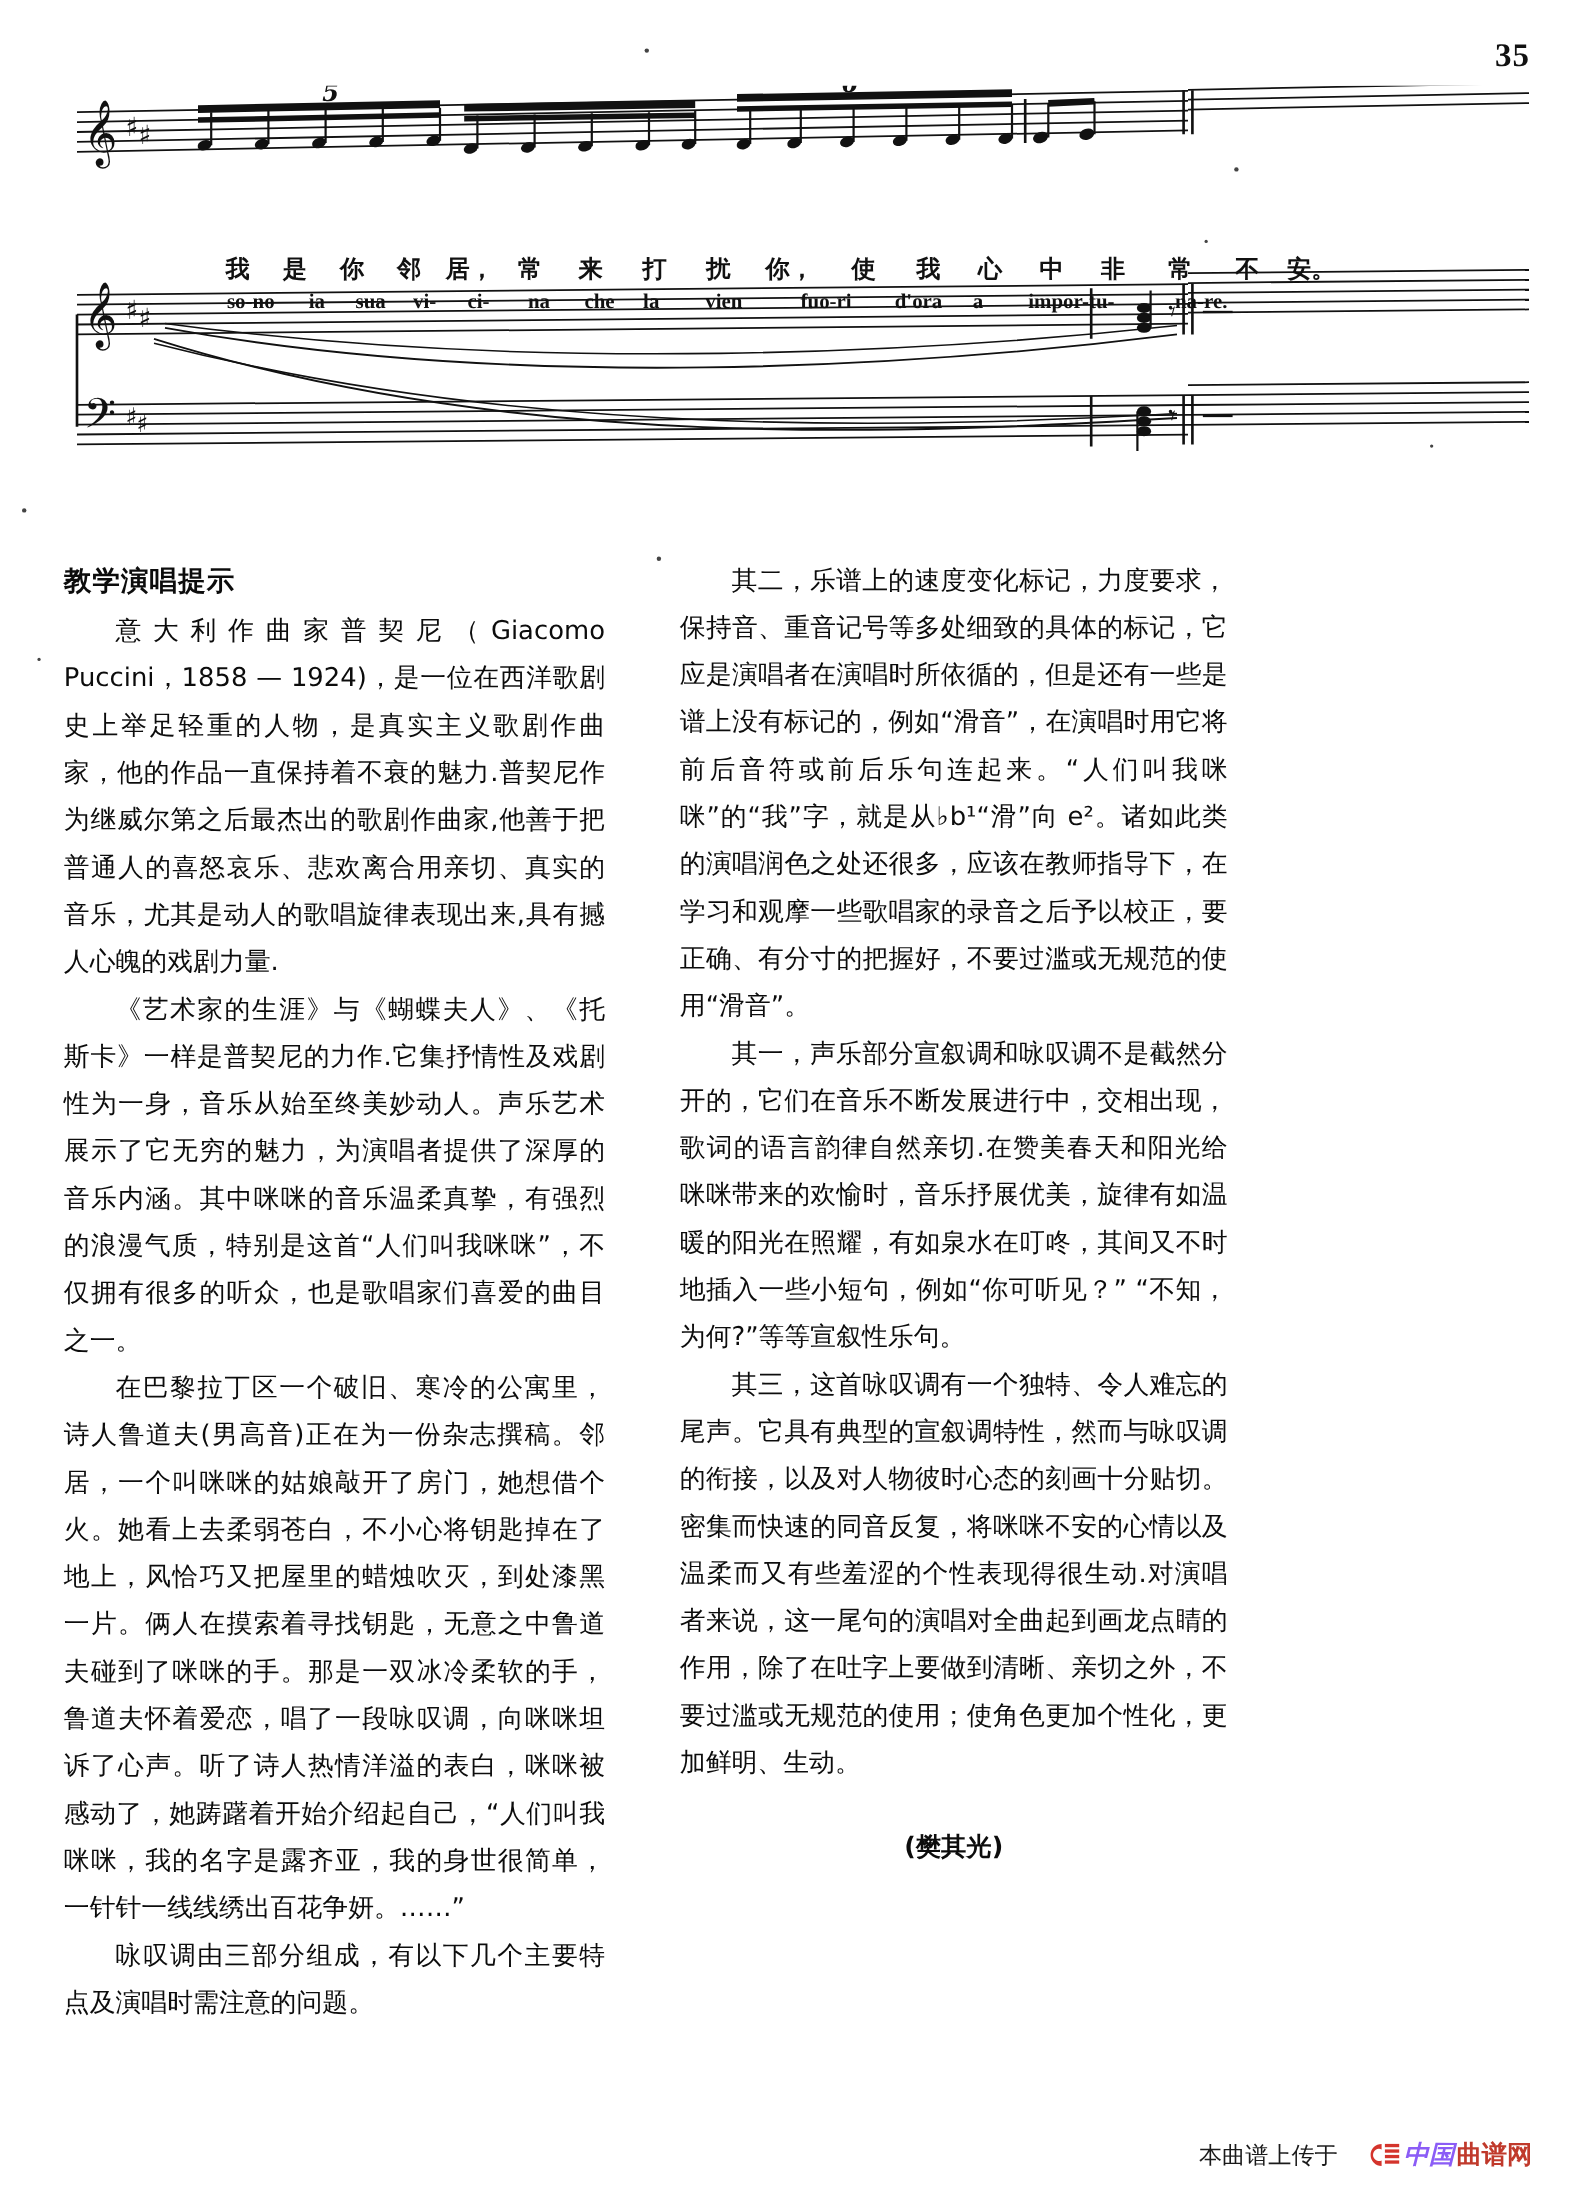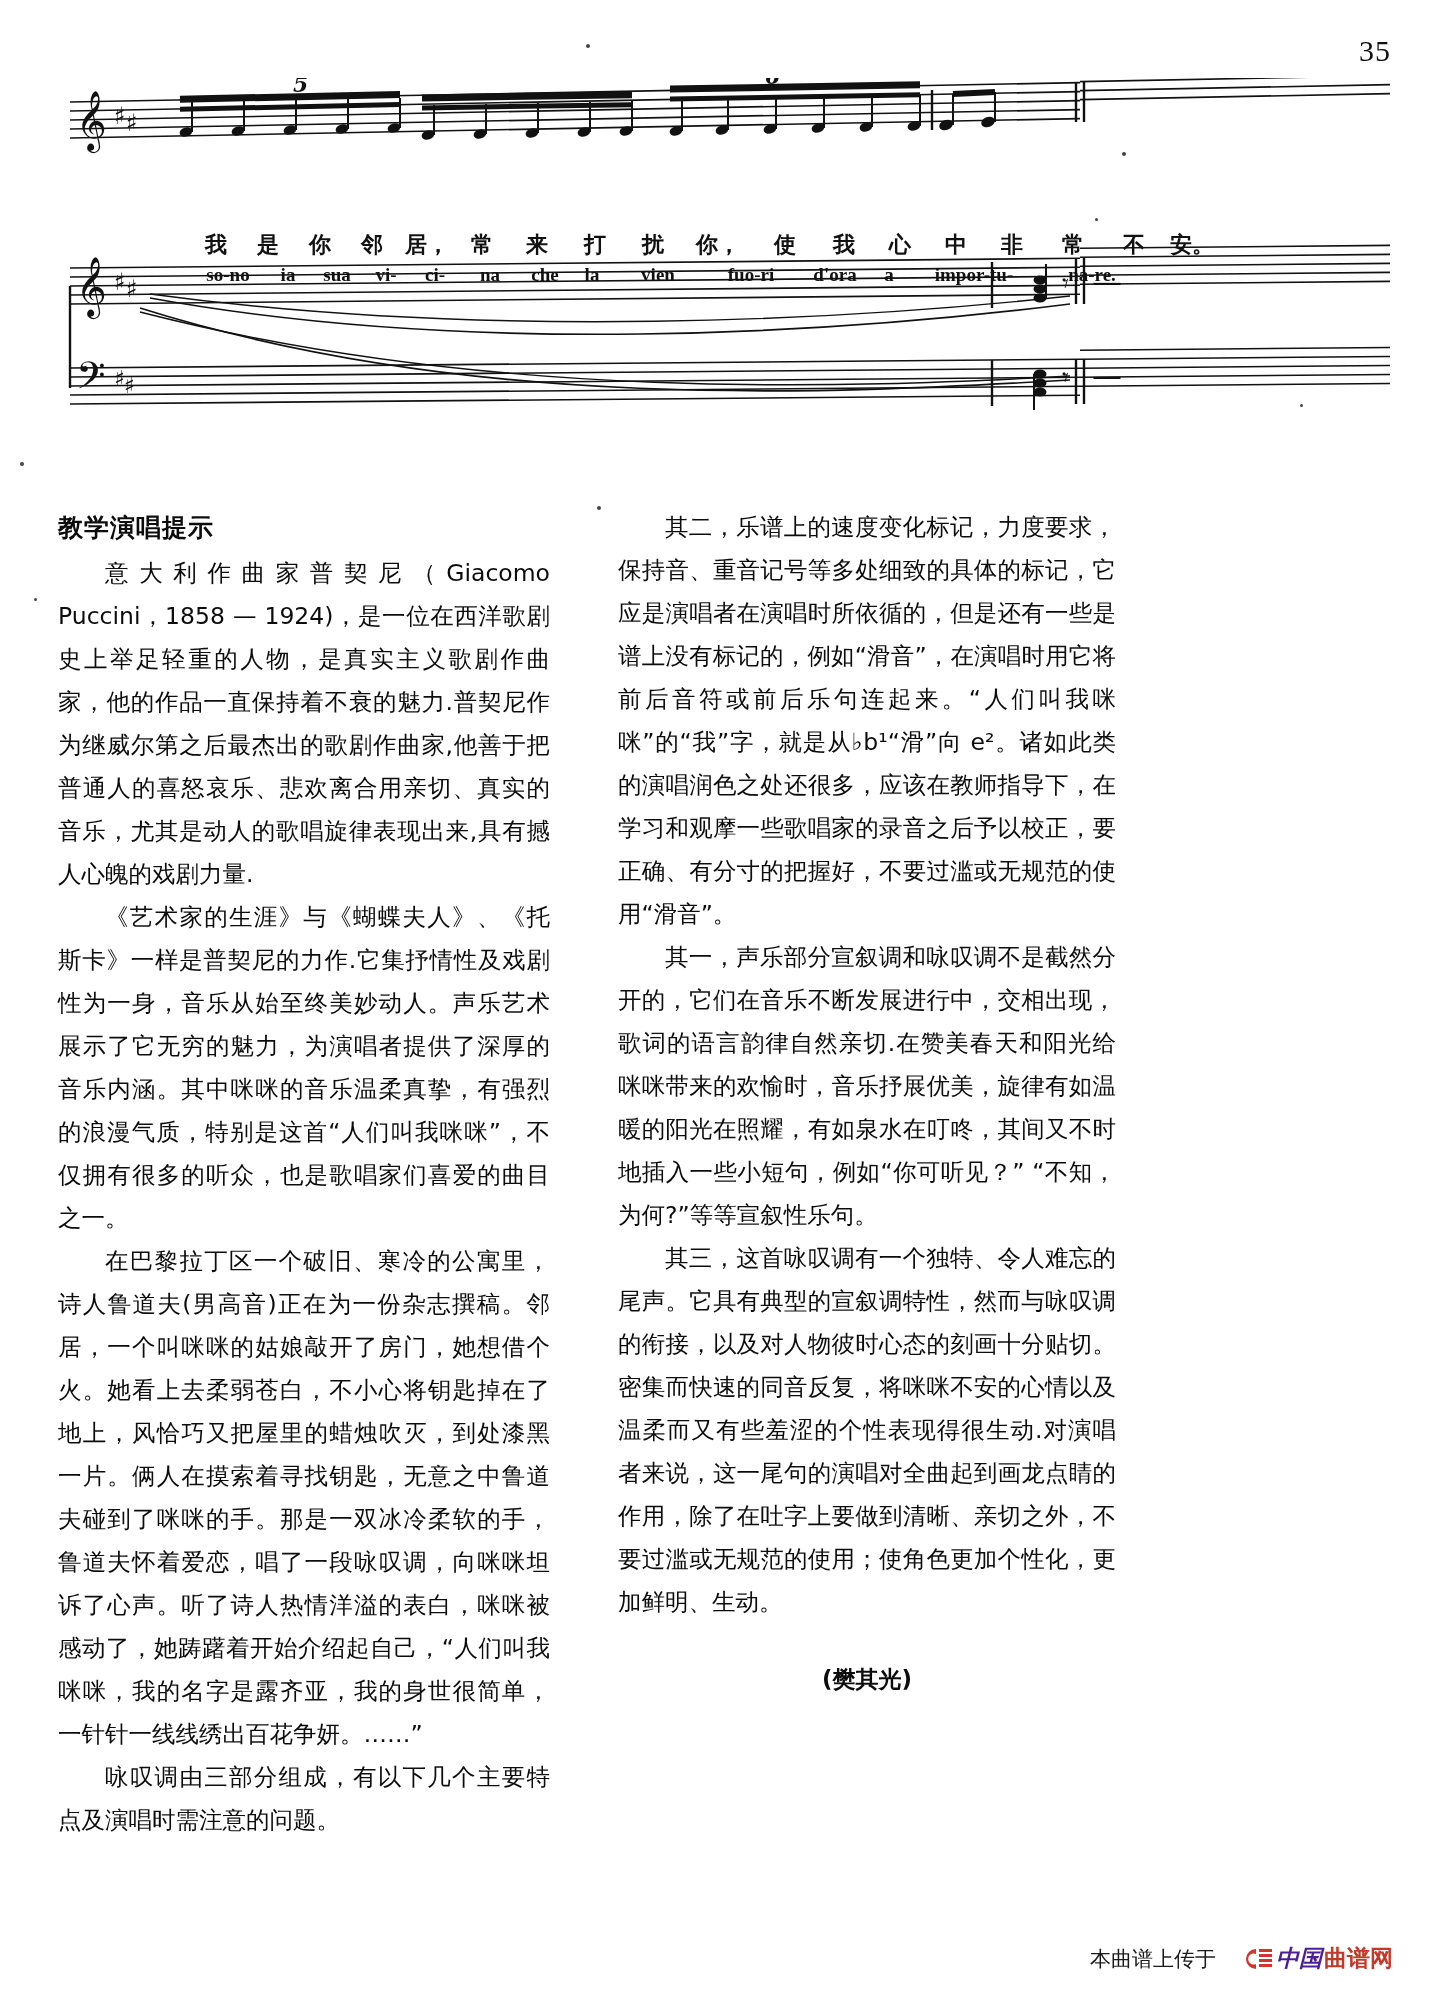--- a/index.html
+++ b/index.html
@@ -10,21 +10,21 @@
     color:#111;
     position:relative;
     overflow:hidden;
   }
   .page{position:absolute;inset:0;}
 
   
   .page-number{
     position:absolute;top:34px;right:58px;
     font-family:"Liberation Serif", serif;
-    font-weight:normal;font-size:30px;letter-spacing:1px;
+    font-weight:bold;font-size:30px;letter-spacing:1px;
   }
 
   
   .score{
     position:absolute;left:60px;top:78px;width:1330px;height:350px;
   }
   .score svg{display:block;}
   .lyric-cn{
     position:absolute;left:130px;top:152px;width:1130px;
     font-family:"DejaVu Sans", sans-serif;
@@ -75,21 +75,21 @@
   
   .footer{
     position:absolute;right:56px;bottom:22px;
     display:flex;align-items:center;gap:24px;
     font-family:"DejaVu Sans", sans-serif;
     font-size:21px;color:#1a1a1a;
   }
   .footer .logo{
     display:inline-flex;align-items:center;gap:2px;
   }
-  .brand-cn{font-weight:bold;font-style:italic;font-size:23px;color:#4c1d95;}
+  .brand-cn{font-weight:bold;font-style:italic;font-size:23px;color:#8b5cf6;}
   .brand-red{font-weight:bold;font-size:23px;color:#c0392b;}
 
   
   .speck{position:absolute;background:#444;border-radius:50%;}
 </style>
 </head>
 <body>
 
 <div class="page">
 

